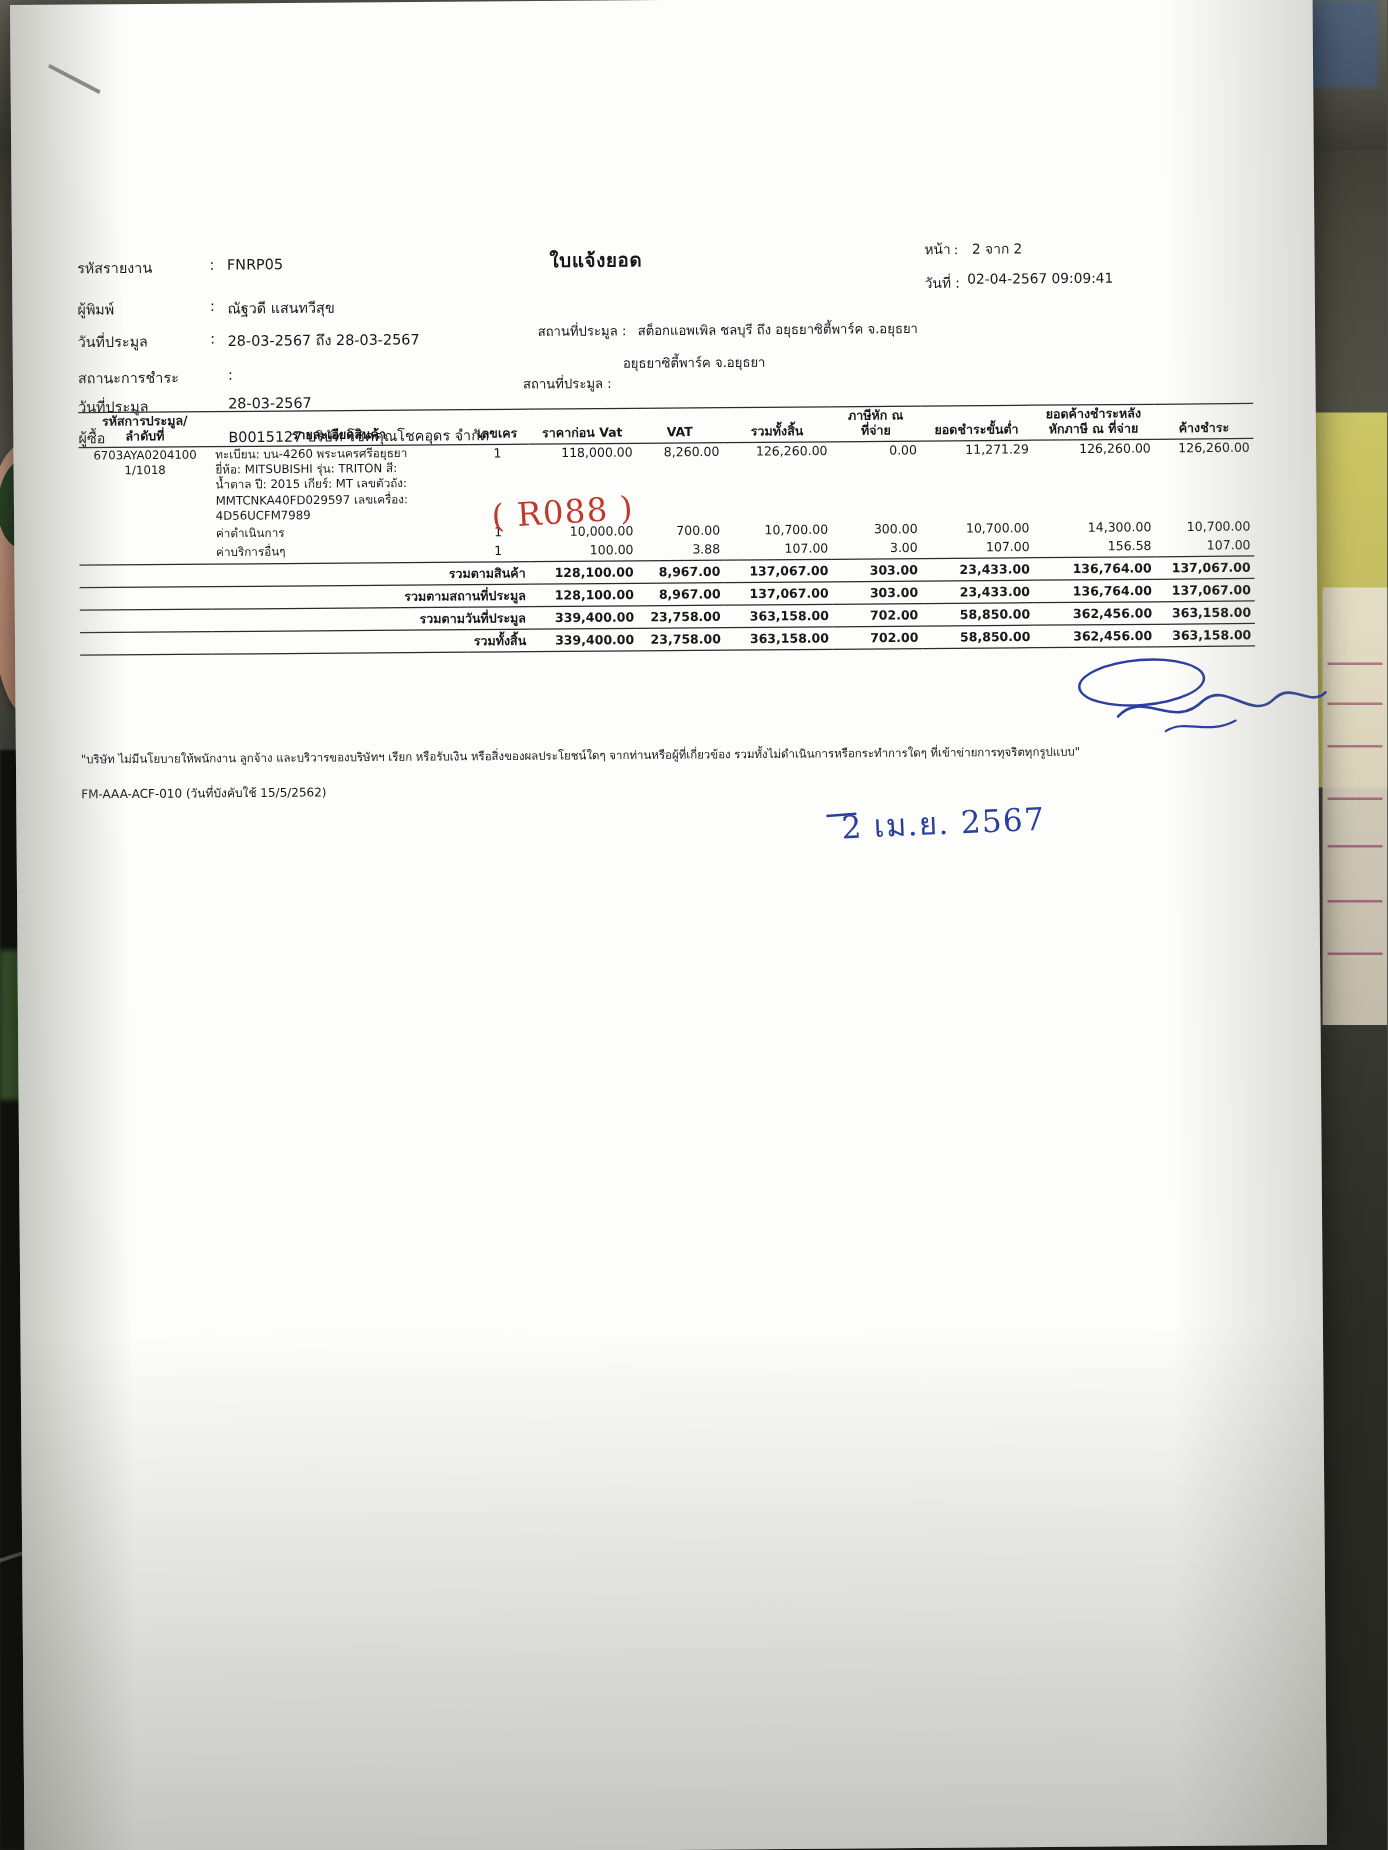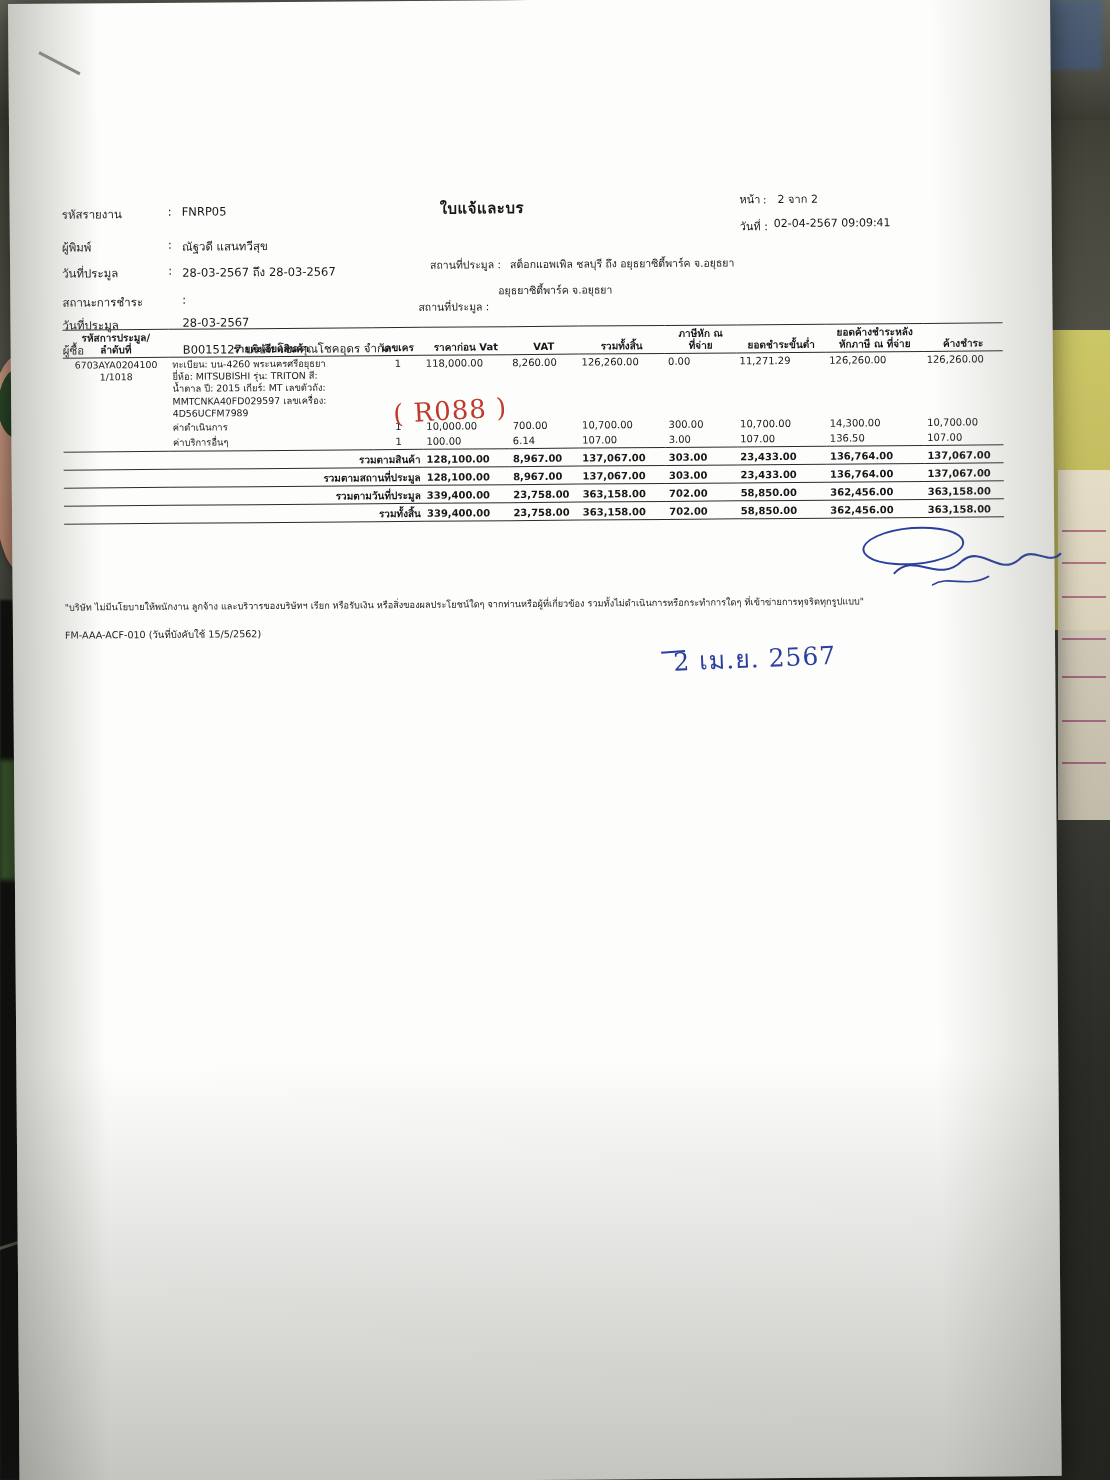--- a/index.html
+++ b/index.html
@@ -164,21 +164,21 @@
     vertical-align: bottom;
     line-height: 1.15;
   }
   table.items td {
     padding: 1px 3px;
     vertical-align: top;
     line-height: 1.3;
   }
   .hdr-rule-top { border-top: 1px solid #2b2b2b; }
   .hdr-rule-bot { border-bottom: 1px solid #2b2b2b; }
-  .num { white-space: nowrap; }
+  .num { text-align: right; white-space: nowrap; }
   .ctr { text-align: center; }
   .sumrow td { font-weight: bold; padding-top: 3px; padding-bottom: 3px; }
   .rule-row td { border-top: 1px solid #2b2b2b; height: 0; padding: 0; }
   .desc { font-size: 9.4px; line-height: 1.35; }
 
   .footnote {
     position: absolute;
     left: 52px;
     top: 596px;
     font-size: 9.2px;
@@ -271,21 +271,21 @@
       <div class="lbl hdr-left" style="left:52px; top:290px;">สถานะการชำระ</div>
       <div class="lbl hdr-left" style="left:172px; top:290px;">:</div>
       <div class="lbl hdr-left" style="left:186px; top:290px;"></div>
 
       <div class="lbl hdr-left" style="left:52px; top:313px;">วันที่ประมูล</div>
       <div class="lbl hdr-left" style="left:172px; top:313px;">28-03-2567</div>
 
       <div class="lbl hdr-left" style="left:52px; top:338px;">ผู้ซื้อ</div>
       <div class="lbl hdr-left" style="left:172px; top:338px;">B0015127 บริษัท โชคคุณโชคอุดร  จำกัด</div>
 
-      <div class="title">ใบแจ้และบร</div>
+      <div class="title">ใบแจ้งยอด</div>
 
       <div class="lbl" style="left:420px; top:256px; font-size:10.5px;">สถานที่ประมูล :</div>
       <div class="lbl" style="left:500px; top:256px; font-size:10.5px;">สต็อกแอพเพิล ชลบุรี ถึง อยุธยาซิตี้พาร์ค จ.อยุธยา</div>
 
       <div class="lbl" style="left:408px; top:298px; font-size:10.5px;">สถานที่ประมูล :</div>
       <div class="lbl" style="left:488px; top:282px; font-size:10.5px;">อยุธยาซิตี้พาร์ค จ.อยุธยา</div>
 
       <div class="meta-right" style="left:730px; top:192px;font-family:Liberation Serif, serif;">หน้า :</div>
       <div class="meta-right" style="left:768px; top:192px;">2 จาก  2</div>
       <div class="meta-right" style="left:730px; top:219px;">วันที่ :</div>
@@ -349,25 +349,25 @@
             <td class="num">300.00</td>
             <td class="num">10,700.00</td>
             <td class="num">14,300.00</td>
             <td class="num">10,700.00</td>
           </tr>
           <tr>
             <td class="ctr desc"></td>
             <td class="desc">ค่าบริการอื่นๆ</td>
             <td class="ctr">1</td>
             <td class="num">100.00</td>
-            <td class="num">6.14</td>
+            <td class="num">3.88</td>
             <td class="num">107.00</td>
             <td class="num">3.00</td>
             <td class="num">107.00</td>
-            <td class="num">136.50</td>
+            <td class="num">156.58</td>
             <td class="num">107.00</td>
           </tr>
 
           <tr class="rule-row">
               <td colspan="10"></td>
             </tr>
 
           <tr class="sumrow">
             <td colspan="3" style="text-align:right">รวมตามสินค้า</td>
             <td class="num">128,100.00</td>

